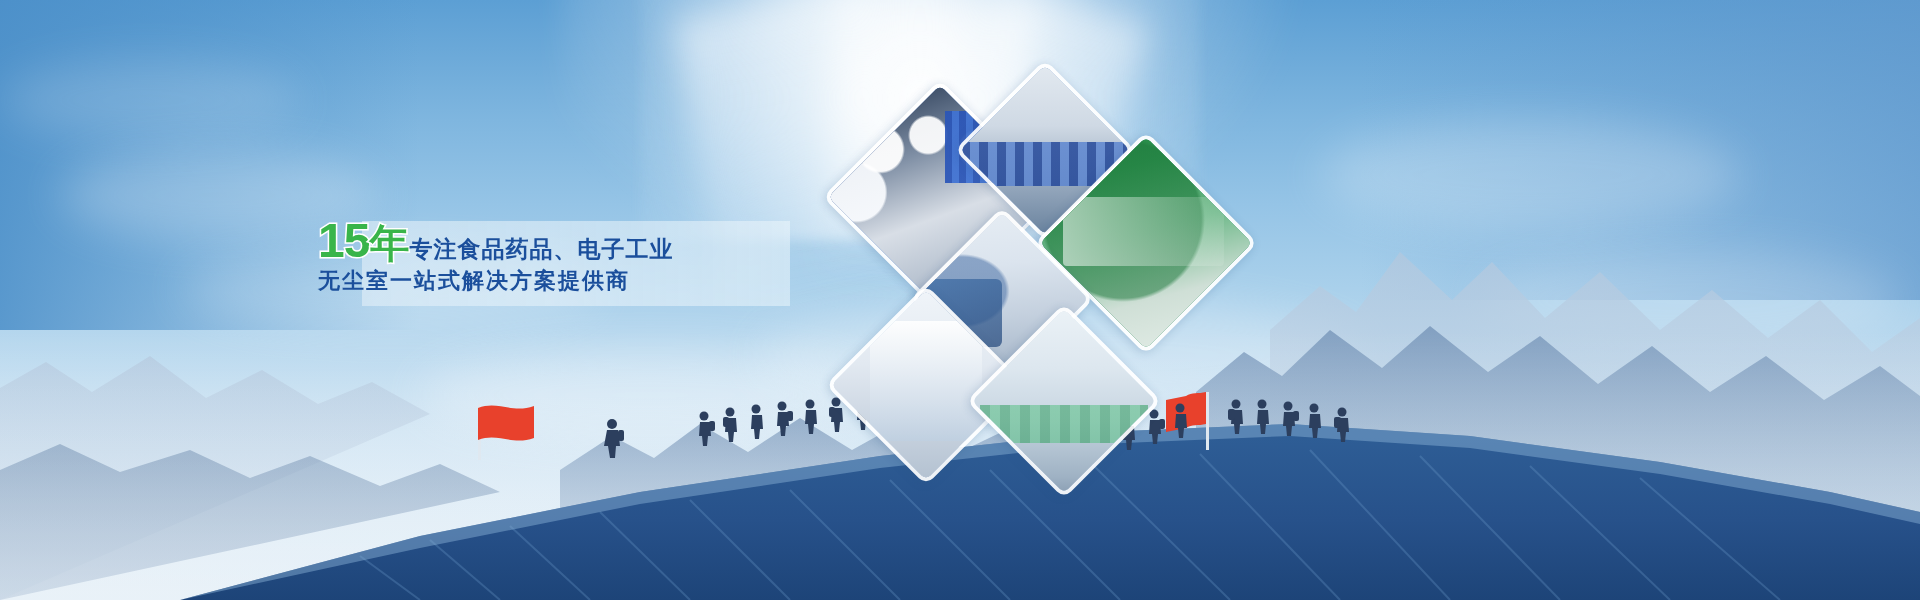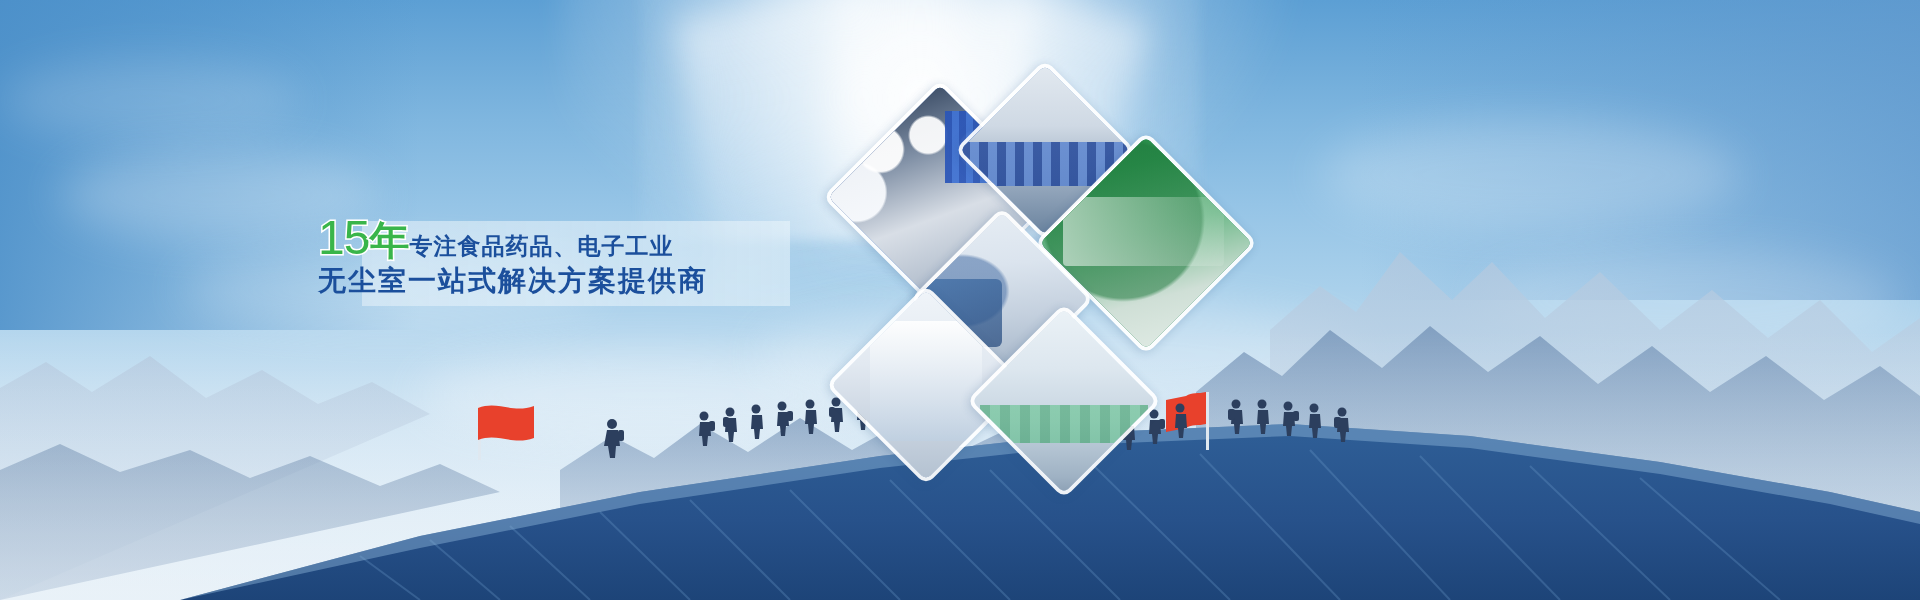--- a/index.html
+++ b/index.html
@@ -87,40 +87,40 @@
     backdrop-filter:blur(1px);
   }
   .headline{
     position:absolute;left:318px;top:200px;width:520px;height:110px;
     display:flex;flex-direction:column;justify-content:center;
     line-height:1.14;
   }
   .line{white-space:nowrap;}
   .line1{display:flex;align-items:baseline;}
   .years{
-    font-size:48px;font-weight:normal;color:#39b54a;
+    font-size:48px;font-weight:bold;color:#39b54a;
     letter-spacing:-1px;
     -webkit-text-stroke:3px #ffffff;
     paint-order:stroke fill;
     text-shadow:0 0 2px rgba(255,255,255,.9);
     line-height:1;
   }
   .yrs-unit{
     font-size:40px;font-weight:bold;color:#39b54a;
     -webkit-text-stroke:3px #ffffff;
     paint-order:stroke fill;
     letter-spacing:0px;
     line-height:1;
   }
   .blue-txt{
     font-size:23px;font-weight:bold;color:#1b4f9c;
     letter-spacing:1px;line-height:1.1;
   }
   .line2{margin-top:4px;}
-  .line2 .blue-txt{font-size:28px;letter-spacing:2px;text-align:center;}
+  .line2 .blue-txt{font-size:22px;letter-spacing:2px;text-align:center;}
 
   
   .collage{position:absolute;left:845px;top:92px;width:430px;height:372px;}
   .dia{
     position:absolute;width:150px;height:150px;
     transform:rotate(45deg);
     border:4px solid rgba(255,255,255,.92);
     border-radius:10px;
     overflow:hidden;
     box-shadow:0 2px 10px rgba(40,80,130,.22);

